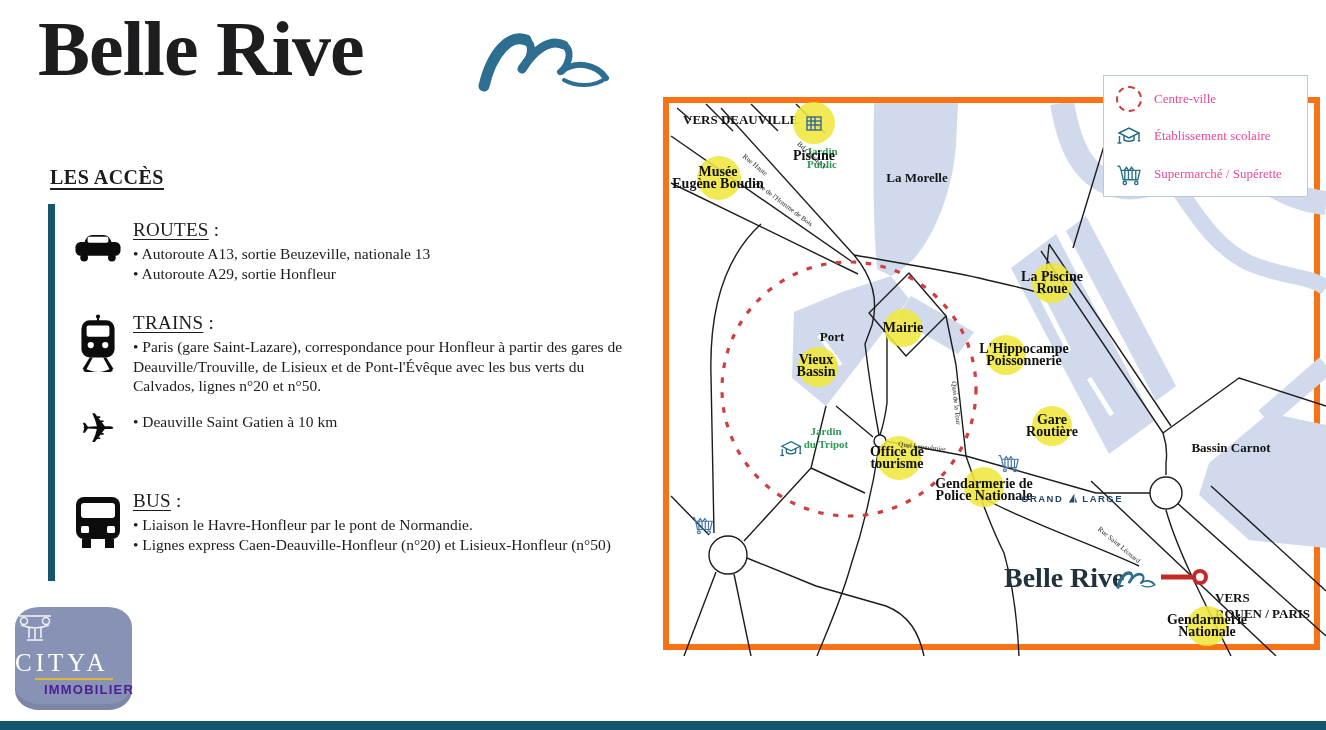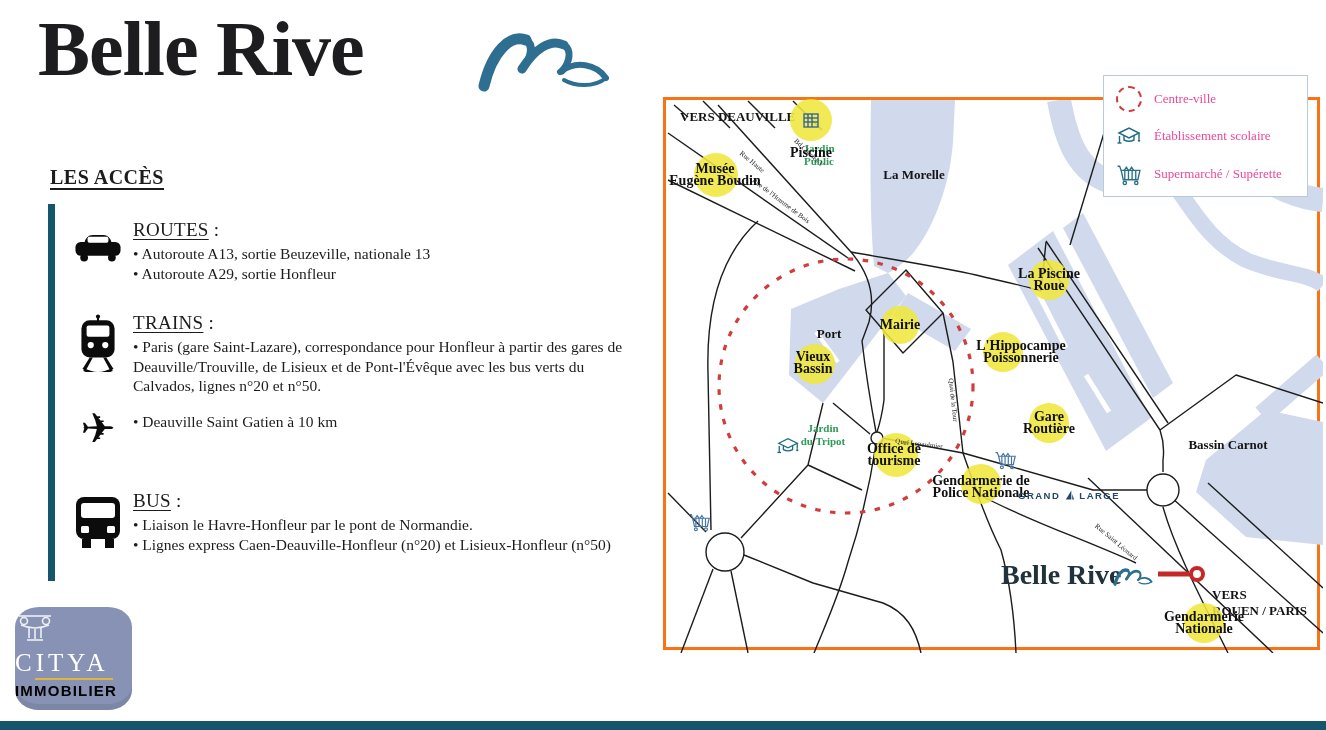--- a/index.html
+++ b/index.html
@@ -21,26 +21,26 @@
   .sec-title{font-size:19px;letter-spacing:.3px;margin-bottom:3px;}
   .sec-title .t-word{text-decoration:underline;text-underline-offset:3px;}
   .bullet{font-size:15.5px;line-height:19.5px;}
 
   
   .citya{left:15px;top:607px;width:117px;height:103px;background:#8792b5;
          border-radius:24px/20px;box-shadow:inset 0 -6px 0 rgba(0,0,0,.08);}
   .citya-name{font-size:25px;letter-spacing:4px;color:#fff;margin-top:2px;line-height:1;}
   .citya-line{width:78px;height:2px;background:#ddb63c;margin:3px auto 2px auto;}
   .citya-sub{font-family:"Liberation Sans","DejaVu Sans",sans-serif;font-weight:bold;
-             font-size:15px;letter-spacing:1.2px;color:#000000;}
+             font-size:13px;letter-spacing:1.2px;color:#4c1d95;margin-left:29px;}
 
   .footer-bar{left:0;top:721px;width:1326px;height:9px;background:#16566d;}
 
   
-  .map{left:663px;top:97px;width:657px;height:553px;background:#fff;border:3px solid #f97316;
+  .map{left:663px;top:97px;width:657px;height:553px;background:#fff;border:6px solid #f97316;
        box-sizing:border-box;}
   .map svg.canvas{position:absolute;left:0;top:0;}
   .poi{position:absolute;background:rgba(239,231,60,.88);border-radius:50%;}
   .poi-label{position:absolute;transform:translate(-50%,-50%);font-weight:bold;font-size:14px;
              line-height:12px;text-align:center;white-space:pre-line;color:#111;}
   .maplabel{position:absolute;font-weight:bold;font-size:13px;white-space:pre-line;color:#141414;}
   .centered{transform:translate(-50%,-50%);text-align:center;}
   .green-label{position:absolute;transform:translate(-50%,-50%);color:#2e9b57;font-weight:bold;
                font-size:11px;line-height:13px;text-align:center;white-space:pre-line;}
   .road-label{position:absolute;font-size:7px;color:#222;white-space:nowrap;}

